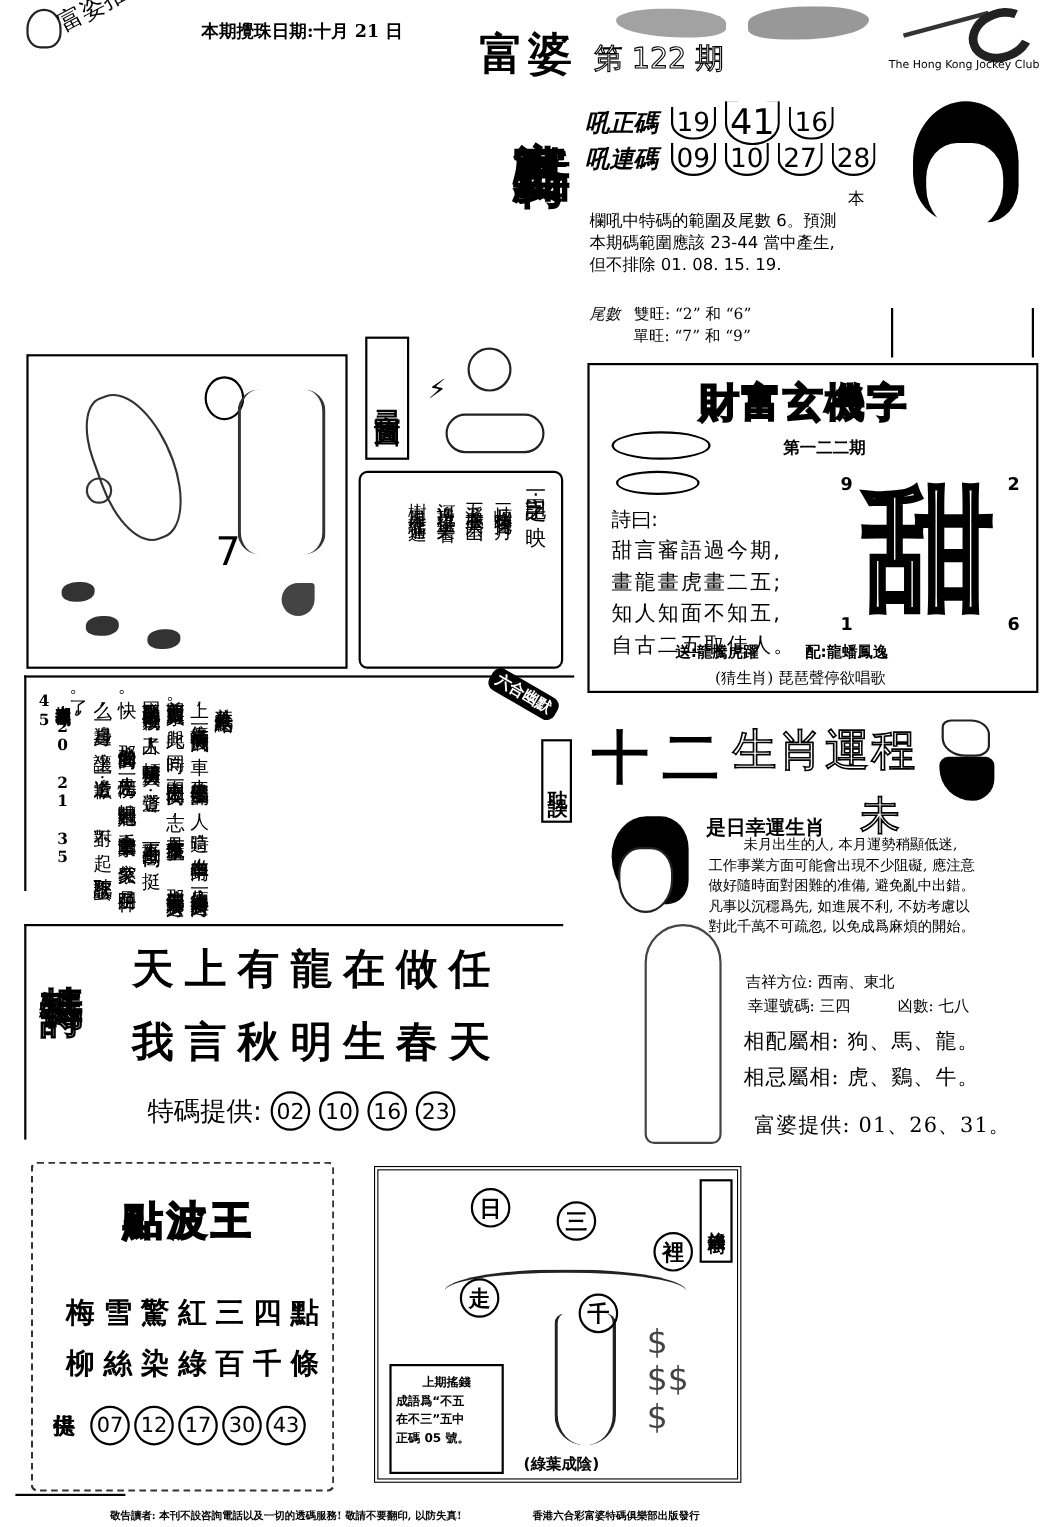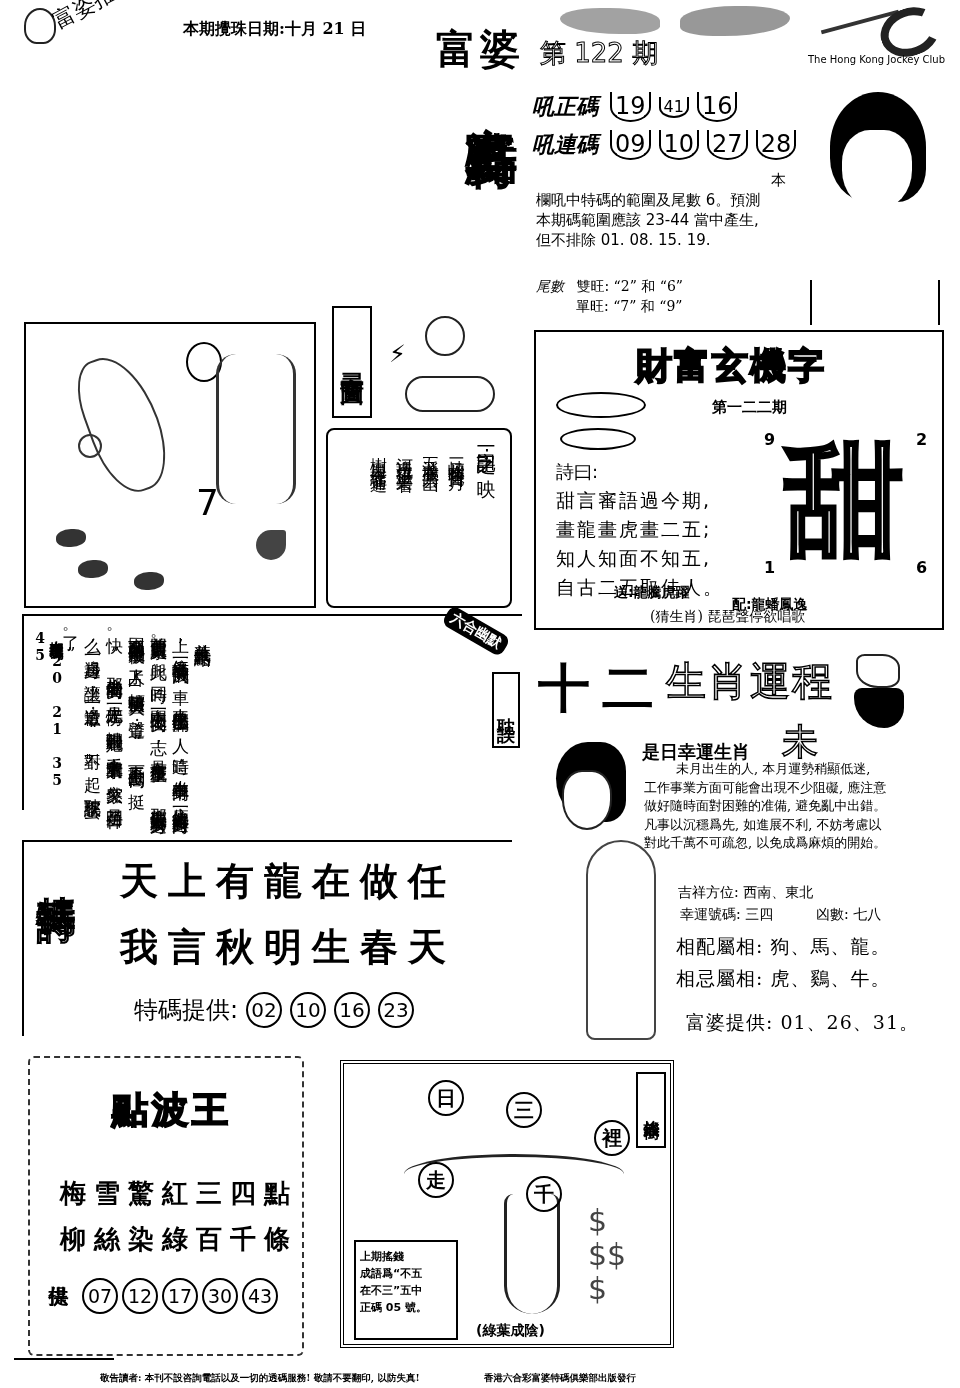--- a/index.html
+++ b/index.html
@@ -33,21 +33,21 @@
   <div class="abs" style="left:280px;top:20px;width:80px;height:4px;background:#333;transform:rotate(-15deg);"></div>
 </div>
 <div class="abs" style="left:880px;top:8px;width:60px;height:48px;border:8px solid #222;border-radius:50%;border-right-color:transparent;transform:rotate(-20deg);"></div>
 <div class="abs" style="left:808px;top:54px;font-size:10px;">The Hong Kong Jockey Club</div>
 
 <div class="abs vert bold serif" style="left:460px;top:84px;font-size:52px;line-height:64px;letter-spacing:4px;">富婆點特</div>
 
 <div class="abs" style="left:532px;top:92px;display:flex;align-items:center;gap:8px;">
   <span class="serif bold" style="font-size:22px;font-style:italic;margin-right:4px;">吼正碼</span>
   <span class="halfcirc" style="font-size:24px;">19</span>
-  <span class="halfcirc" style="font-size:16px;">41</span>
+  <span class="halfcirc" style="font-size:32px;">41</span>
   <span class="halfcirc" style="font-size:24px;">16</span>
 </div>
 <div class="abs" style="left:532px;top:130px;display:flex;align-items:center;gap:8px;">
   <span class="serif bold" style="font-size:22px;font-style:italic;margin-right:4px;">吼連碼</span>
   <span class="halfcirc" style="font-size:24px;">09</span>
   <span class="halfcirc" style="font-size:24px;">10</span>
   <span class="halfcirc" style="font-size:24px;">27</span>
   <span class="halfcirc" style="font-size:24px;">28</span>
 </div>
 <div class="abs" style="left:536px;top:170px;font-size:15px;line-height:20px;width:250px;">
@@ -113,21 +113,21 @@
     <div>自古二五取佳人。</div>
   </div>
 
   <div class="abs bold" style="left:228px;top:98px;font-size:16px;">9</div>
   <div class="abs bold" style="left:380px;top:98px;font-size:16px;">2</div>
   <div class="abs bold" style="left:228px;top:226px;font-size:16px;">1</div>
   <div class="abs bold" style="left:380px;top:226px;font-size:16px;">6</div>
   <div class="abs bold" style="left:248px;top:104px;font-size:120px;line-height:130px;color:#fff;-webkit-text-stroke:3px #000;">甜</div>
 
   <div class="abs bold" style="left:78px;top:252px;font-size:14px;">送:龍騰虎躍</div>
-  <div class="abs bold" style="left:196px;top:252px;font-size:14px;margin-top:12px;">配:龍蟠鳳逸</div>
+  <div class="abs bold" style="left:196px;top:252px;font-size:14px;">配:龍蟠鳳逸</div>
   <div class="abs serif" style="left:114px;top:276px;font-size:14px;">(猜生肖) 琵琶聲停欲唱歌</div>
 </div>
 
 <div class="abs" style="left:22px;top:614px;width:500px;height:196px;border-left:2px solid #000;border-top:2px solid #000;">
   <div class="abs vert serif" style="left:8px;top:14px;font-size:14px;font-weight:bold;letter-spacing:1px;">本期幸運號碼 20 21 35 45</div>
   <div class="abs vert serif" style="left:36px;top:8px;height:186px;font-size:17px;line-height:22px;letter-spacing:1px;">
     <span style="display:block;padding-top:6px;">某公共汽車終點站</span>
     <span>上,停靠着一輛待發的汽</span>
     <span>車。車上的座位已坐滿了</span>
     <span>人。這時,坐在車身中門</span>
@@ -214,21 +214,21 @@
   </div>
   <div class="abs" style="left:160px;top:130px;width:56px;height:120px;border-left:3px solid #222;border-right:3px solid #222;border-radius:10px 10px 30px 30px;"></div>
   <div class="abs" style="left:60px;top:90px;width:220px;height:40px;border-top:3px solid #222;border-radius:50%;"></div>
   <div class="abs circ bold" style="left:84px;top:16px;width:36px;height:36px;line-height:32px;font-size:20px;">日</div>
   <div class="abs circ bold" style="left:162px;top:28px;width:36px;height:36px;line-height:32px;font-size:20px;">三</div>
   <div class="abs circ bold" style="left:250px;top:56px;width:36px;height:36px;line-height:32px;font-size:20px;">裡</div>
   <div class="abs circ bold" style="left:74px;top:98px;width:36px;height:36px;line-height:32px;font-size:20px;">走</div>
   <div class="abs circ bold" style="left:182px;top:112px;width:36px;height:36px;line-height:32px;font-size:20px;">千</div>
   <div class="abs" style="left:244px;top:140px;font-size:30px;line-height:34px;color:#444;">$<br>$$<br>$</div>
   <div class="abs box" style="left:10px;top:176px;width:104px;height:100px;padding:6px 4px;font-size:11px;line-height:17px;font-weight:bold;">
-    <div style="text-align:left;">上期搖錢</div>
+    <div style="text-align:center;">上期搖錢</div>
     <div>成語爲“不五</div>
     <div>在不三”五中</div>
     <div>正碼 05 號。</div>
   </div>
   <div class="abs bold" style="left:132px;top:258px;font-size:14px;">(綠葉成陰)</div>
 </div>
 
 <div class="abs" style="left:14px;top:1358px;width:100px;height:2px;background:#000;"></div>
 <div class="abs bold serif" style="left:100px;top:1372px;font-size:9.5px;">敬告讀者: 本刊不設咨詢電話以及一切的透碼服務! 敬請不要翻印, 以防失真!</div>
 <div class="abs bold serif" style="left:484px;top:1372px;font-size:9.5px;">香港六合彩富婆特碼俱樂部出版發行</div>

